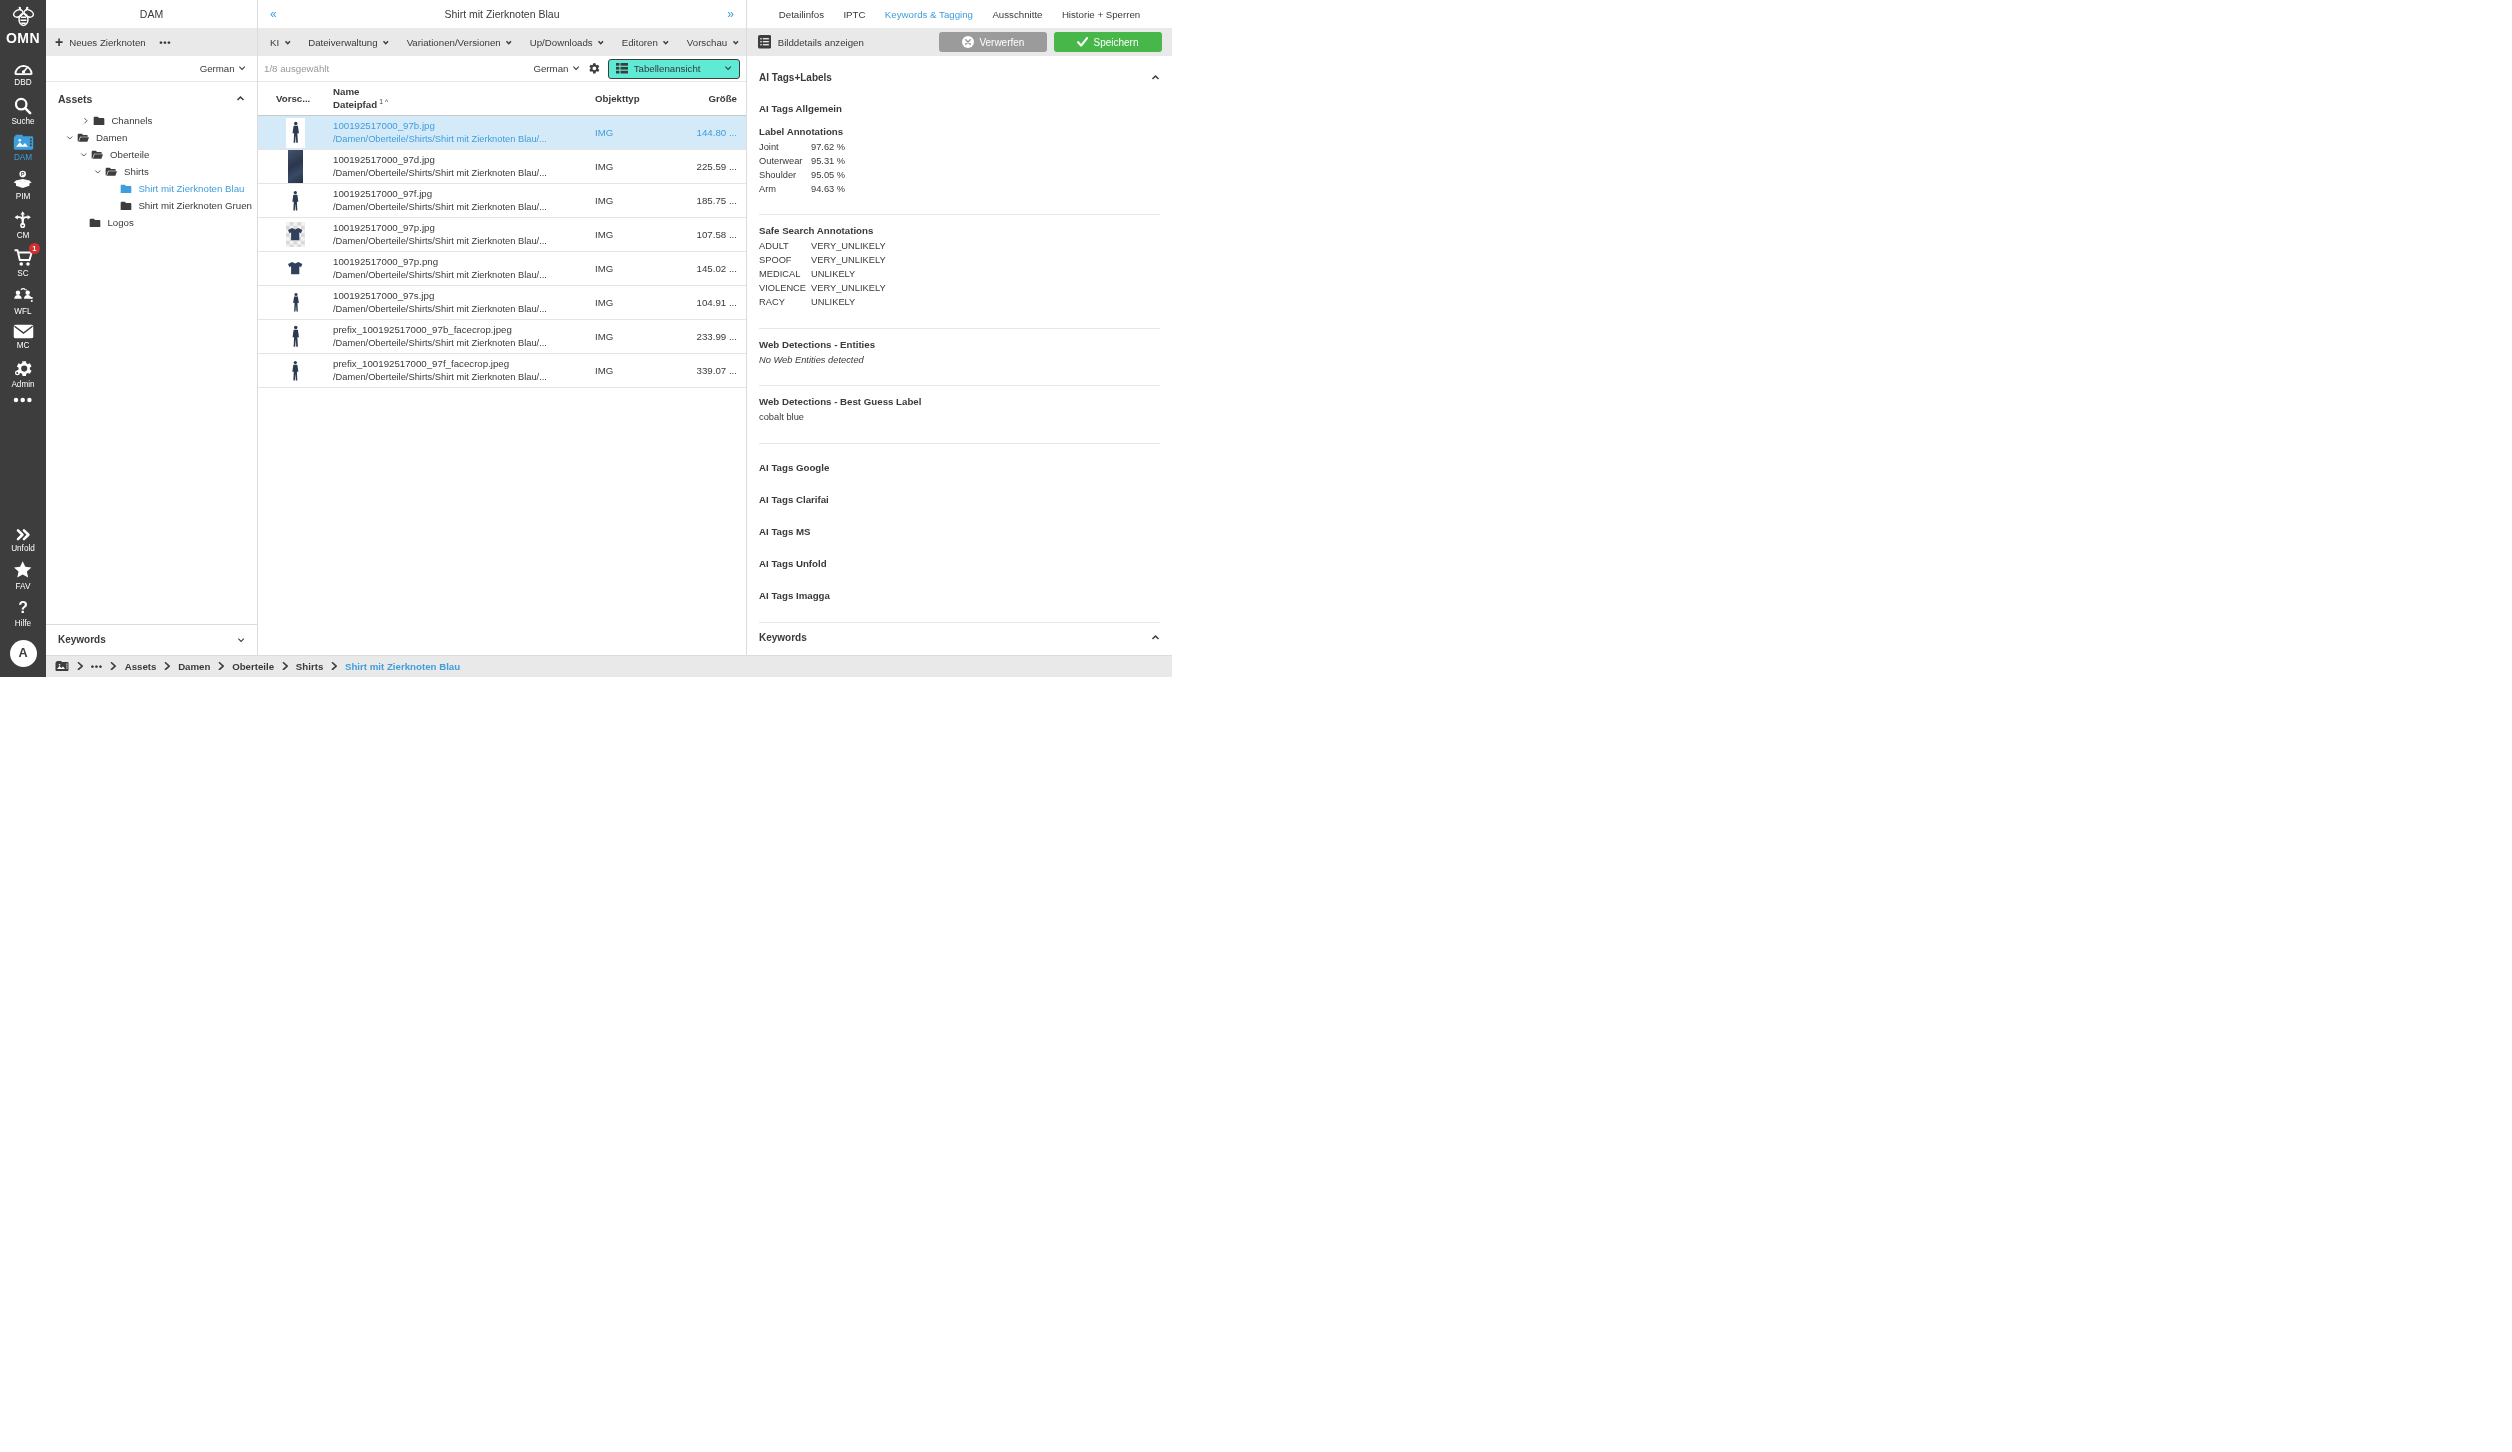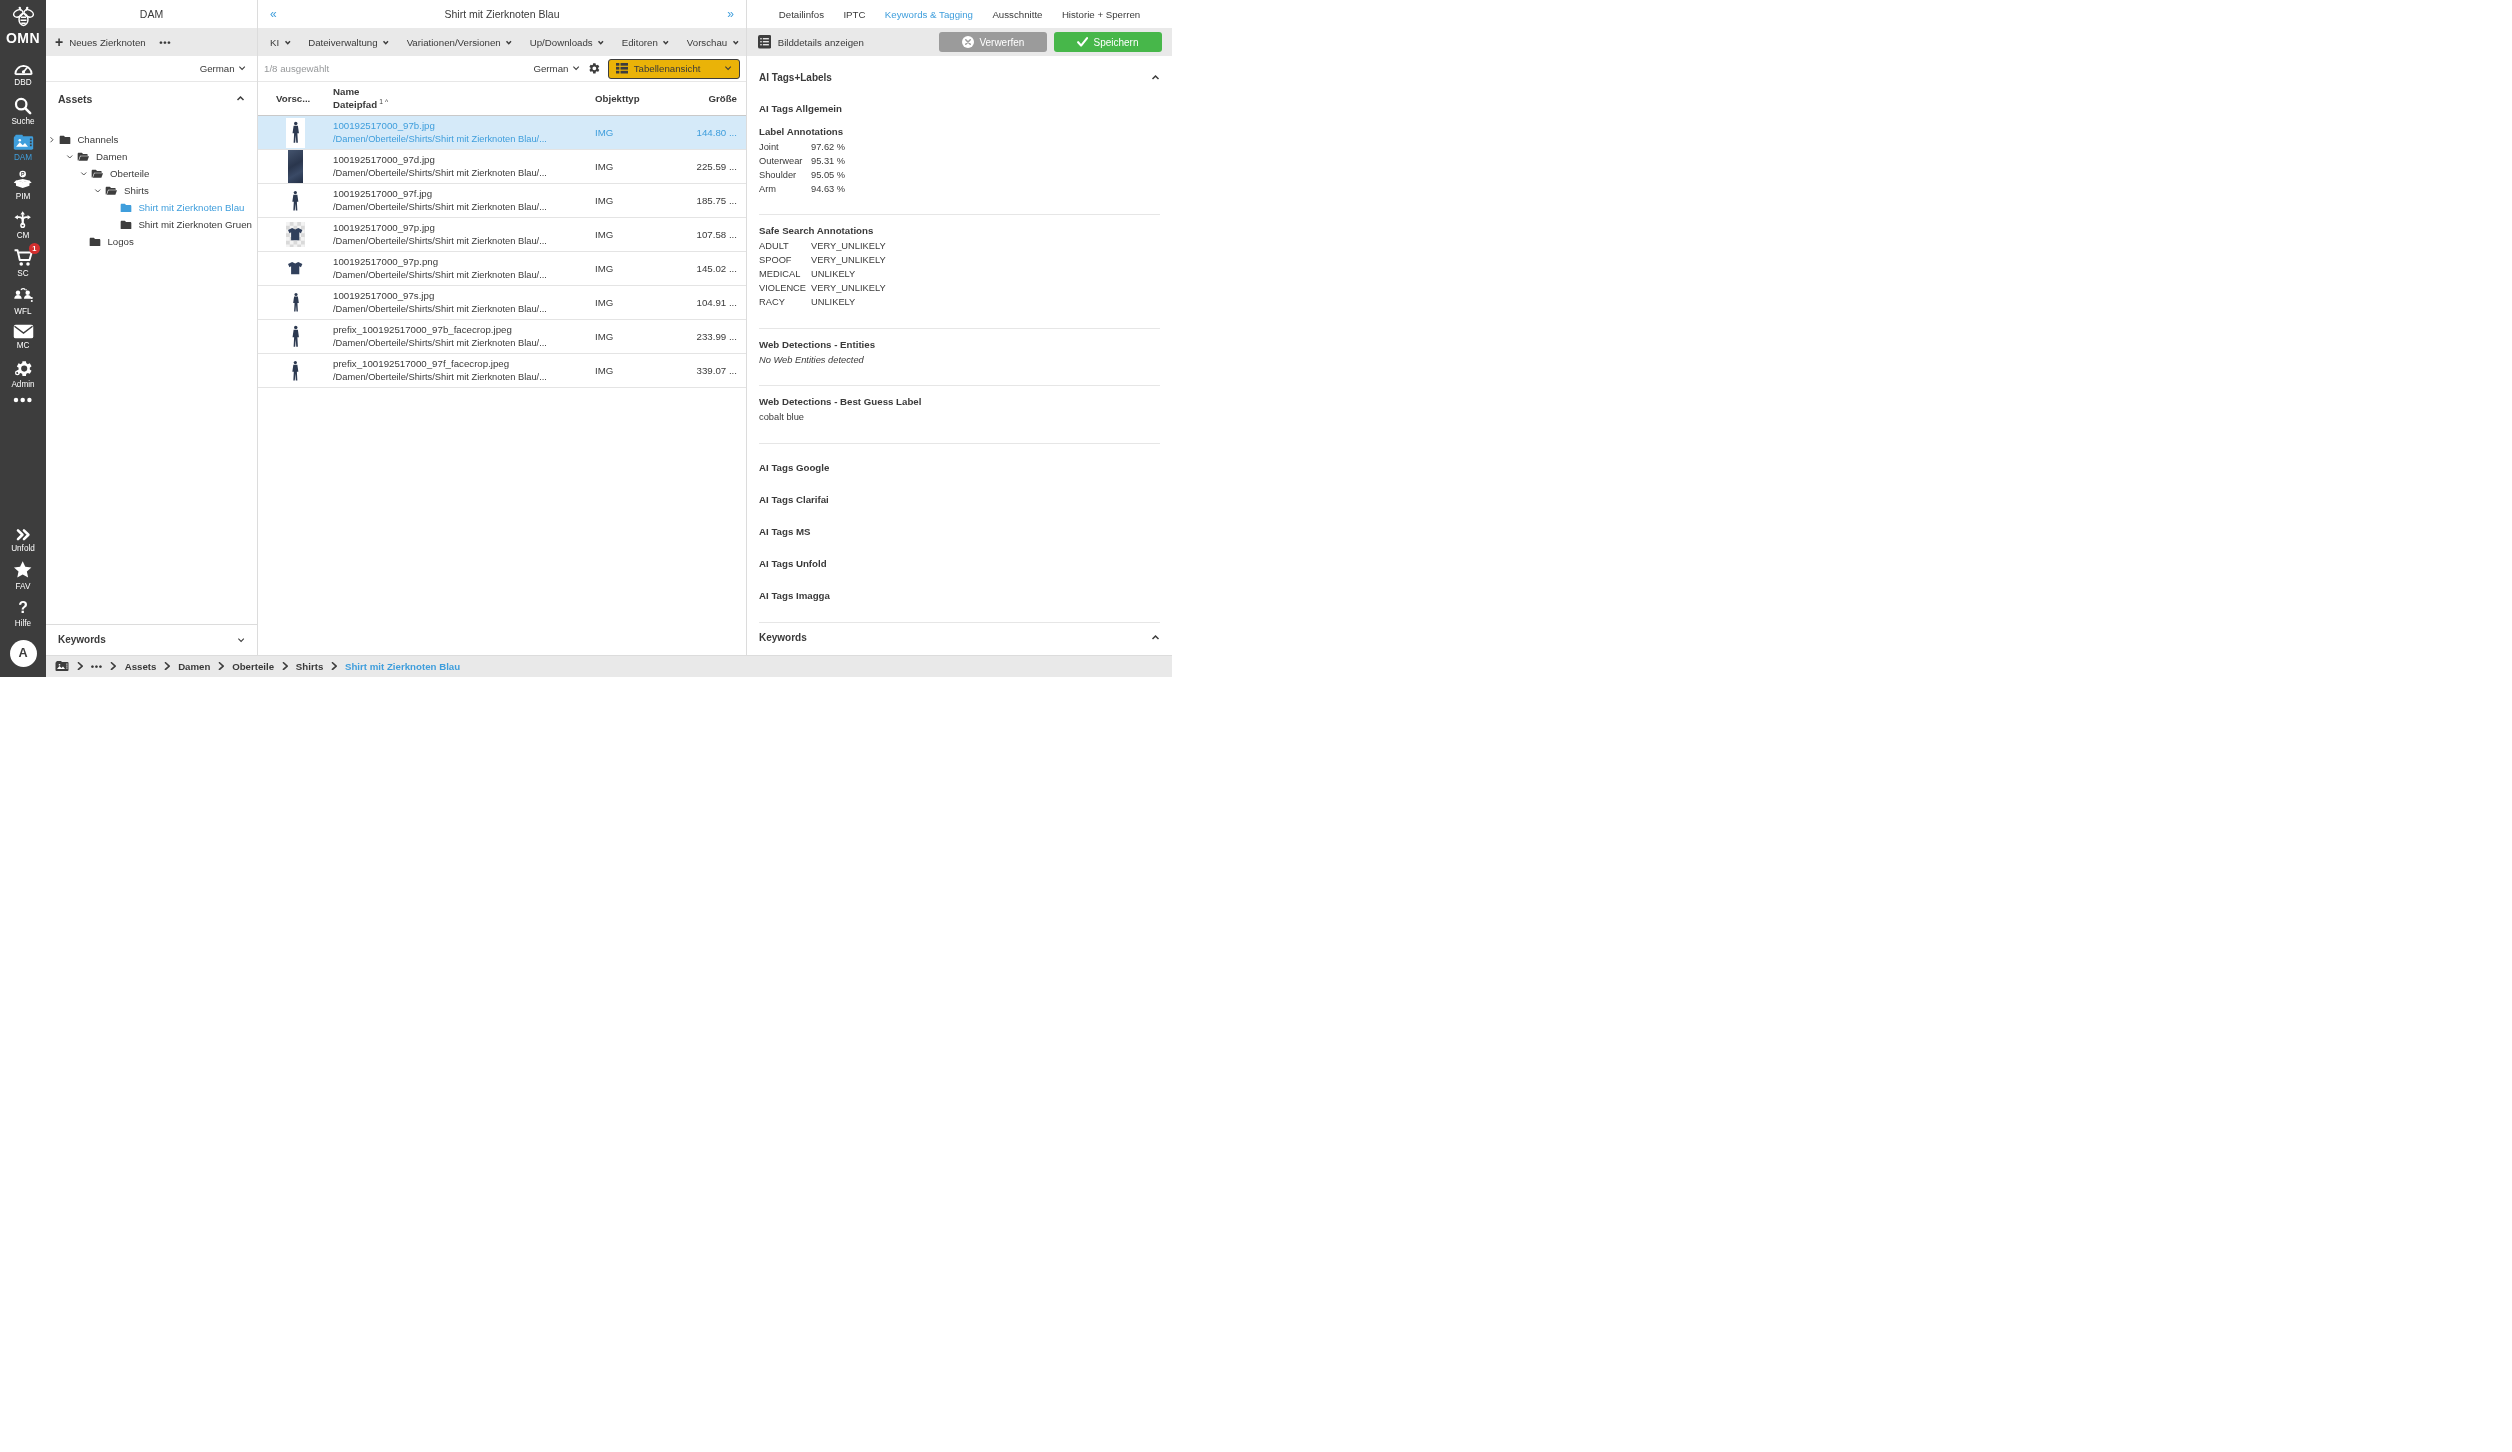--- a/index.html
+++ b/index.html
@@ -60,21 +60,21 @@
   .nav-arrow{position:absolute;color:var(--accent);font-size:12px;cursor:pointer;top:50%;transform:translateY(-50%);}
   .nav-back{left:12px;}
   .nav-fwd{right:12px;}
   .main-title{font-size:10.5px;}
   .main-toolbar{padding:0 12px;gap:17px;}
   .menu-item{display:flex;align-items:center;gap:4.5px;cursor:pointer;font-size:9.7px;}
   .main-sub{padding:0 6px 0 6px;justify-content:space-between;}
   .sel-count{color:var(--muted);}
   .sub-right{display:flex;align-items:center;gap:7.5px;}
   .gearbtn{cursor:pointer;display:flex;}
-  .view-select{display:flex;align-items:center;gap:6px;border:1.1px solid #3d3d3d;border-radius:3px;height:20px;padding:0 6.7px;cursor:pointer;background:#eab308;min-width:132px;}
+  .view-select{display:flex;align-items:center;gap:6px;border:1.1px solid #3d3d3d;border-radius:3px;height:20px;padding:0 6.7px;cursor:pointer;background:#5eead4;min-width:132px;}
   .view-select .grow{flex:1;}
 
   
   .table{flex:1;overflow:hidden;display:flex;flex-direction:column;}
   .tgrid{display:grid;grid-template-columns:75px 1fr 93px 58px;align-items:center;}
   .thead{height:34px;border-bottom:0.7px solid #c9c9c9;font-weight:bold;flex-shrink:0;}
   .thead .szh{text-align:right;padding-right:9px;}
   .name-head{line-height:1.25;}
   .sorttag{font-size:6.7px;vertical-align:super;font-weight:normal;margin-left:2.2px;}
   .trowi{height:34px;border-bottom:0.7px solid #e4e4e4;cursor:pointer;}
@@ -322,21 +322,21 @@
         <div class="tree">
           <div class="tree-head">
             <span>Assets</span>
             <span class="sec-chev">
                 <svg width="9" height="9" viewBox="0 0 12 12">
                   <path d="M2 8l4-4 4 4" fill="none" stroke="currentColor" stroke-width="2"></path>
                 </svg>
               </span>
           </div>
           <div id="tree-items">
-              <div class="tree-item" style="padding-left: 0; margin-top: 19px;">
+              <div class="tree-item" style="padding-left: 34px;">
                 <span class="chev">
                   <svg width="7.5" height="7.5" viewBox="0 0 12 12">
                     <path d="M4 2l4 4-4 4" fill="none" stroke="currentColor" stroke-width="1.6"></path>
                   </svg>
                 </span>
                 <span class="fold">
                   <svg width="12" height="9.7" viewBox="0 0 18 14">
                     <path fill="currentColor" d="M1 2.6C1 1.7 1.7 1 2.6 1h4.6l1.9 1.9h6.3c.9 0 1.6.7 1.6 1.6v7.9c0 .9-.7 1.6-1.6 1.6H2.6c-.9 0-1.6-.7-1.6-1.6V2.6z"></path>
                   </svg>
                 </span>

